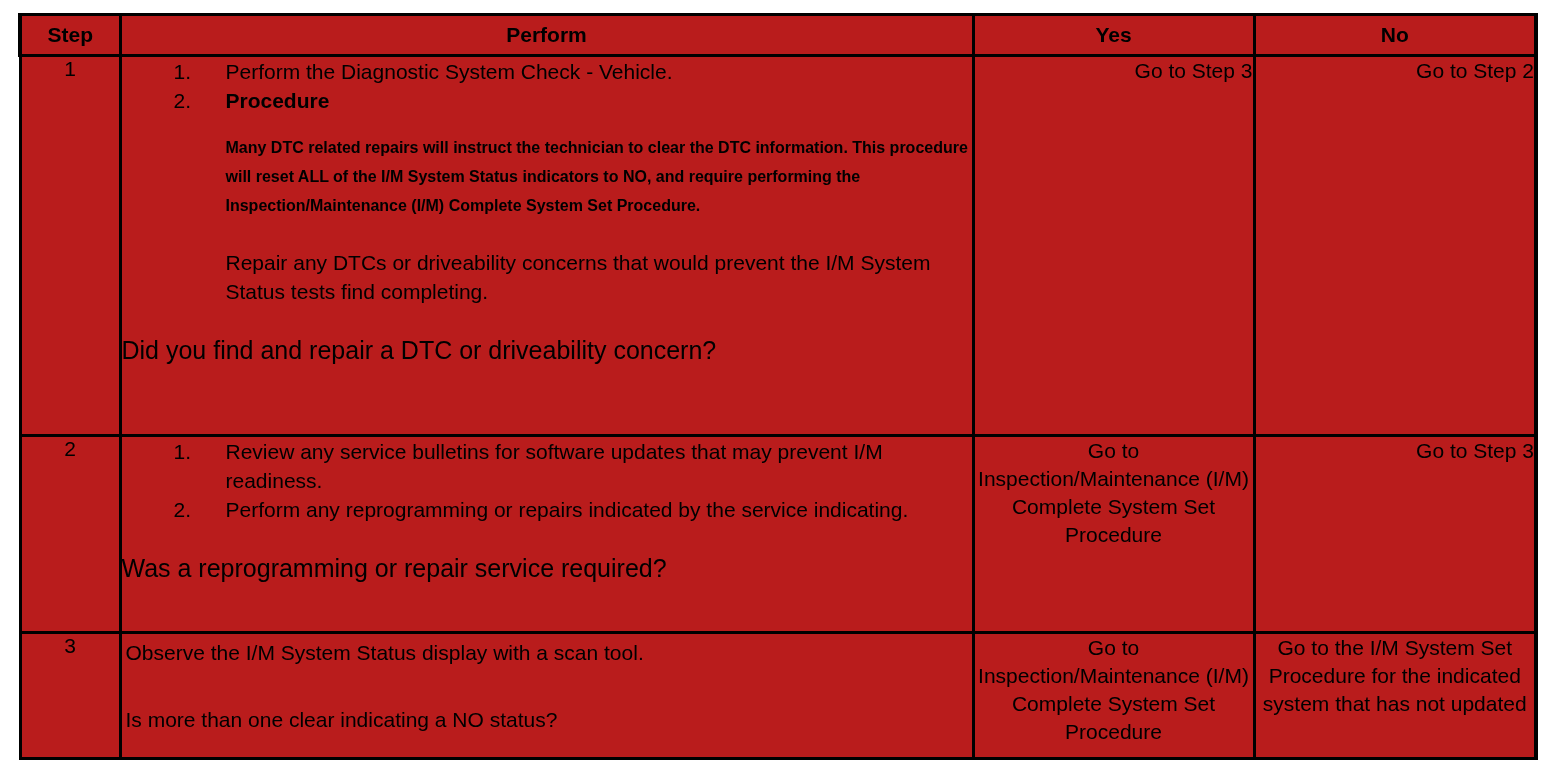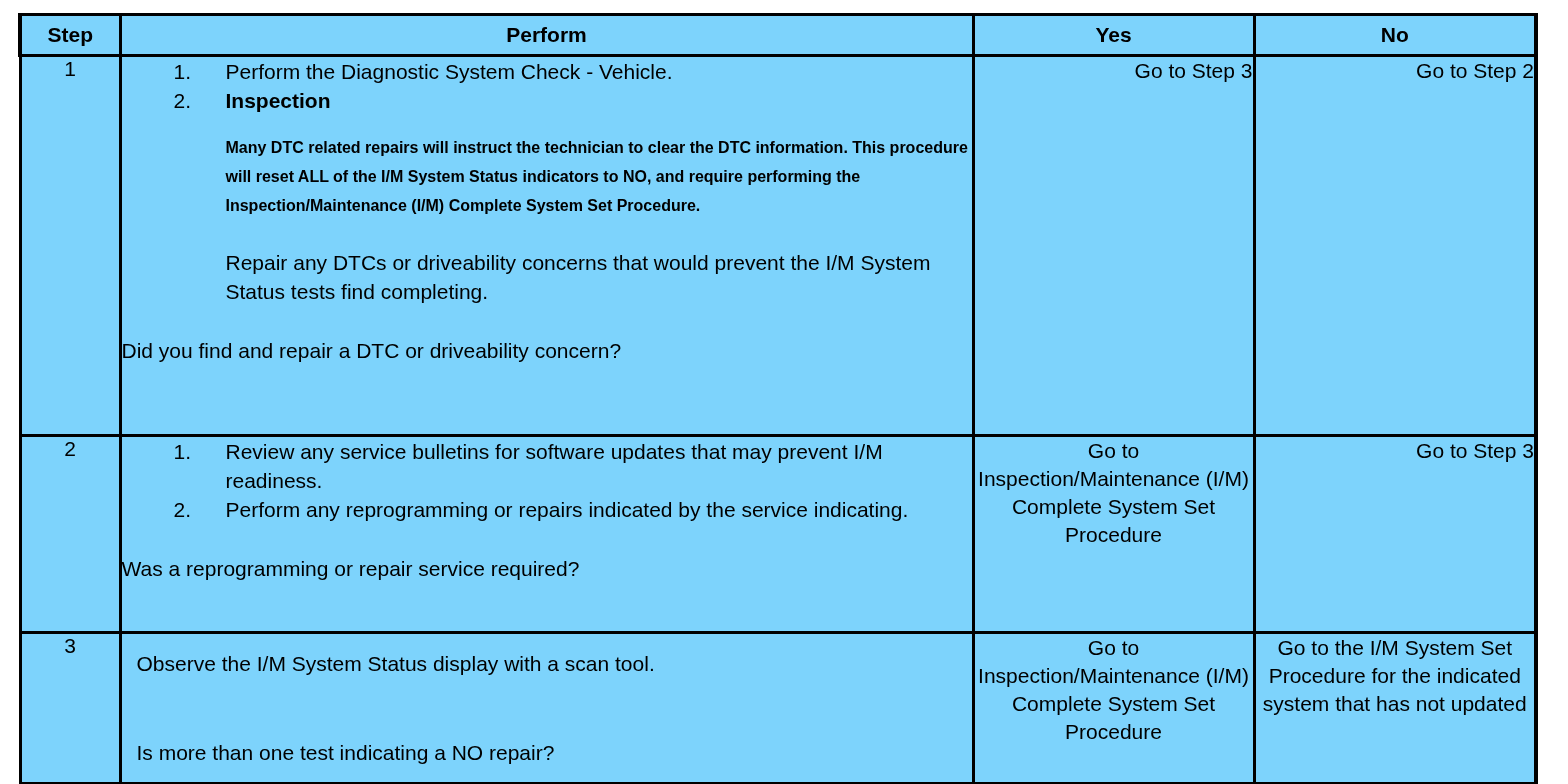--- a/index.html
+++ b/index.html
@@ -29,21 +29,21 @@
     width: 1516px;
     border-collapse: collapse;
     table-layout: fixed;
     background: #ffffff;
   }
 
   table.proc td, table.proc th {
     border: 3px solid #000000;
     padding: 0;
     vertical-align: top;
-    background: #7dd3fc;
+    background: #b91c1c;
   }
 
   
   table.proc {
     outline: 0;
   }
   .frame-top td, .frame-top th { border-top-width: 4px; }
 
   col.c-step   { width: 100px; }
   col.c-action { width: 853px; }
@@ -123,27 +123,27 @@
     max-width: 762px;
   }
   .plain-block {
     margin: 28px 0 0 104px;
     font-size: 21px;
     line-height: 29px;
     max-width: 730px;
   }
   .question {
     margin: 30px 0 0 0;
-    font-size: 21px;
+    font-size: 25px;
     line-height: 29px;
   }
   .lead-line {
     font-size: 21px;
     line-height: 29px;
-    margin: 15px;
+    margin: 4px;
   }
   .gap-sm { height: 30px; }
 </style>
 </head>
 <body>
 
 <div class="sheet">
 
   <table class="proc">
     <colgroup>
@@ -168,21 +168,21 @@
         <td class="step-cell">1</td>
 
         <td class="action-cell">
           <ol class="steps">
             <li>
               <span class="marker">1.</span>
               <span>Perform the Diagnostic System Check - Vehicle.</span>
             </li>
             <li>
               <span class="marker">2.</span>
-              <span class="bold">Inspection</span>
+              <span class="bold">Procedure</span>
             </li>
           </ol>
 
           <div class="note-block">Many DTC related repairs will instruct the technician to clear the DTC information. This procedure will reset ALL of the I/M System Status indicators to NO, and require performing the Inspection/Maintenance (I/M) Complete System Set Procedure.</div>
 
           <div class="plain-block">Repair any DTCs or driveability concerns that would prevent the I/M System Status tests find completing.</div>
 
           <div class="question">Did you find and repair a DTC or driveability concern?</div>
         </td>
 
@@ -228,21 +228,21 @@
           </div>
         </td>
       </tr>
 
       <tr style="height:126px;">
         <td class="step-cell">3</td>
 
         <td class="action-cell">
           <div class="lead-line">Observe the I/M System Status display with a scan tool.</div>
           <div class="gap-sm"></div>
-          <div class="lead-line">Is more than one test indicating a NO repair?</div>
+          <div class="lead-line">Is more than one clear indicating a NO status?</div>
         </td>
 
         <td class="ans-cell">
           <div class="ans-inner ans-middle">
             <div class="ans-text">Go to Inspection/Maintenance (I/M) Complete System Set Procedure</div>
           </div>
         </td>
 
         <td class="ans-cell last-col">
           <div class="ans-inner ans-middle">

